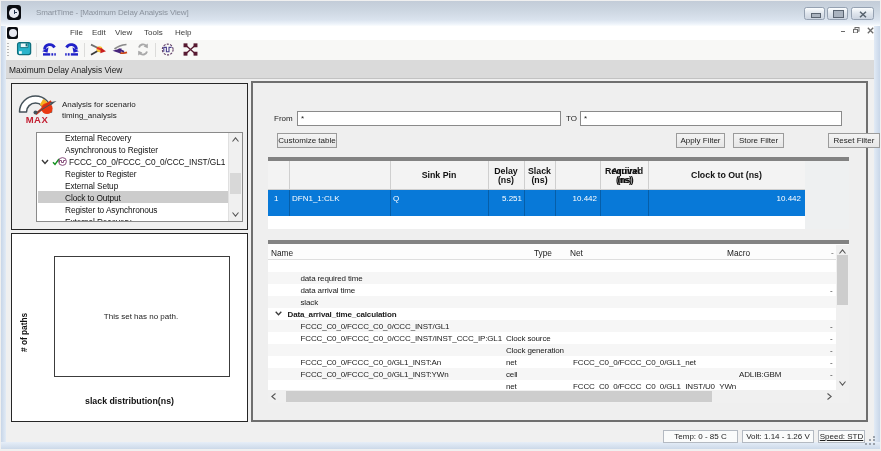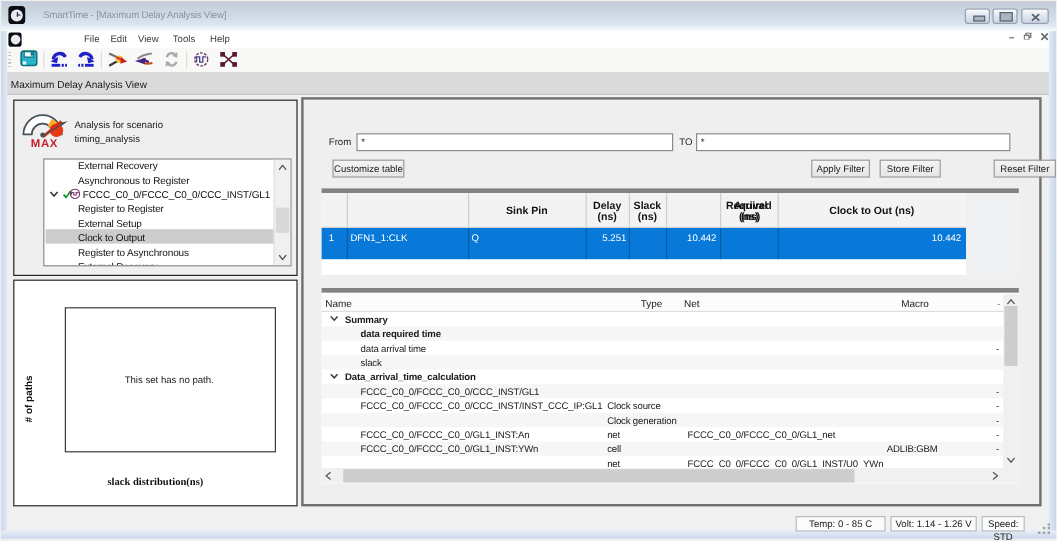--- a/index.html
+++ b/index.html
@@ -45,21 +45,21 @@
 #treebox{left:36px;top:132px;width:207px;height:90px;background:#fff;border:1px solid #8a8a8a;box-sizing:border-box;overflow:hidden;}
 .trow{position:absolute;left:1px;width:191px;height:12px;font-size:8.3px;letter-spacing:-0.09px;color:#111;}
 .trow .txt{position:absolute;left:27px;top:2.3px;}
 #tsel{position:absolute;left:1px;width:191px;height:12px;background:#cccccc;}
 #treescroll{position:absolute;right:0;top:0;width:13px;height:88px;background:#f0f0f0;border-left:1px solid #e0e0e0;}
 
 #plotbox{left:54px;top:256px;width:174px;height:119px;border:1px solid #3c3c3c;background:#fff;}
 #nopath{left:54px;top:312px;width:174px;text-align:center;font-size:8px;color:#222;}
 #ylab{left:9px;top:332px;width:30px;font-size:8.3px;font-weight:bold;color:#111;
   transform:rotate(-90deg);transform-origin:center;white-space:nowrap;text-align:center;}
-#xlab{left:11px;top:396px;width:237px;text-align:center;font-size:8.8px;font-weight:bold;color:#111;font-family:Liberation Serif, serif;}
+#xlab{left:11px;top:396px;width:237px;text-align:center;font-size:8.8px;font-weight:bold;color:#111;}
 
 #rpanel{left:251px;top:81px;width:617px;height:341px;background:#efefef;border:2px solid #6f6f6f;box-sizing:border-box;}
 #fromlab{left:274px;top:114px;font-size:8px;color:#222;}
 #tolab{left:566px;top:114px;font-size:8px;color:#222;}
 .finput{top:111px;height:15px;background:#fff;border:1px solid #8a8a8a;box-sizing:border-box;
   font-size:8px;color:#222;line-height:13px;padding-left:3px;}
 .pbtn{top:133px;height:15px;border:1px solid #9b9b9b;background:linear-gradient(#f4f4f4,#e6e6e6);
   box-sizing:border-box;font-size:8px;color:#222;text-align:center;line-height:13px;}
 
 #t1bar{left:268px;top:157px;width:581px;height:4px;background:#828282;}
@@ -192,21 +192,21 @@
 </svg>
 <div class="abs tbsep" style="left:36px;"></div>
 <div class="abs tbsep" style="left:84px;"></div>
 <div class="abs tbsep" style="left:155px;"></div>
 <div class="abs" id="tabrow">
     <span>Maximum Delay Analysis View</span>
   </div>
 
 <div class="abs statbox" style="left:663px;width:75px;">Temp: 0 - 85 C</div>
 <div class="abs statbox" style="left:742px;width:72px;">Volt: 1.14 - 1.26 V</div>
-<div class="abs statbox" style="left:818px;width:36px;">Speed: STD</div>
+<div class="abs statbox" style="left:818px;width:47px;text-decoration:underline;">Speed: STD</div>
 <svg class="abs" id="grip" width="11" height="10">
     <g fill="#9aa1aa">
       <rect x="8" y="7" width="2" height="2"></rect>
       <rect x="4" y="7" width="2" height="2"></rect>
       <rect x="0" y="7" width="2" height="2"></rect>
       <rect x="8" y="3" width="2" height="2"></rect>
       <rect x="4" y="3" width="2" height="2"></rect>
       <rect x="8" y="0" width="2" height="2"></rect>
     </g>
   </svg>
@@ -321,30 +321,24 @@
     <div class="sep" style="left:380px;"></div>
   </div>
 </div>
 
 <div class="abs" id="t2bar"></div>
 <div class="abs" id="t2">
   <div class="hdr">
     <span style="left:3px;">Name</span>
     <span style="left:238px;margin-left:28px;">Type</span>
     <span style="left:302px;">Net</span>
-    <span style="left:483px;">Macro</span>
+    <span style="left:459px;">Macro</span>
     <span style="left:563px;color:#777;">-</span>
   </div>
-  <div class="r2" style="top:16.3px;">
-      <svg style="position:absolute;left:7px;top:3.2px;" width="7" height="5">
-        <path d="M0.7,0.8 L3.5,3.8 L6.3,0.8" fill="none" stroke="#3a3a3a" stroke-width="1.3"></path>
-      </svg>
-      <span style="left:19.5px;font-weight:bold;">Summary</span>
-    </div>
-  <div class="r2 alt" style="top:28.3px;font-weight:bold;">
+  <div class="r2 alt" style="top:28.3px;">
       <span style="left:32.5px;">data required time</span>
     </div>
   <div class="r2" style="top:40.3px;">
       <span style="left:32.5px;">data arrival time</span>
       <span class="dash">-</span>
     </div>
   <div class="r2 alt" style="top:52.3px;">
       <span style="left:32.5px;">slack</span>
     </div>
   <div class="r2" style="top:64.3px;">

